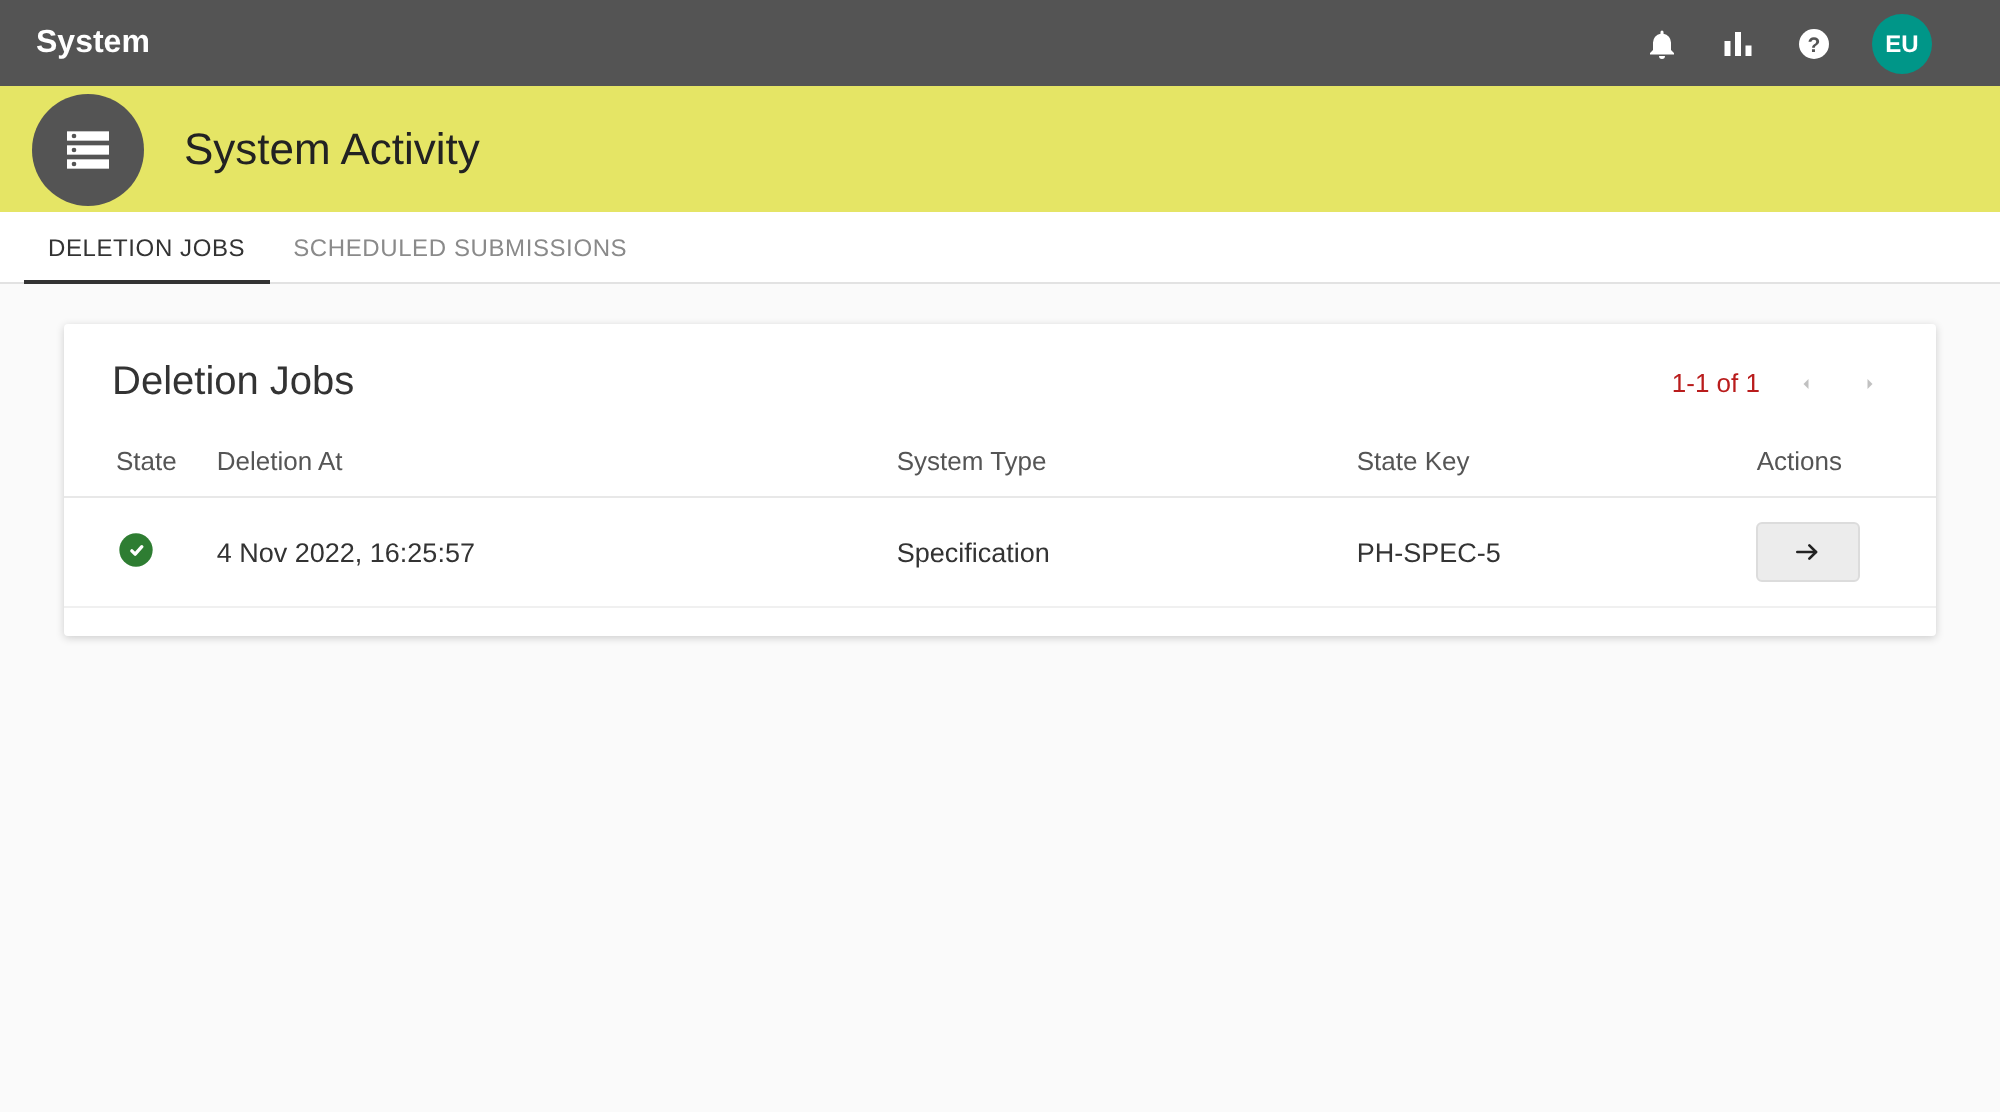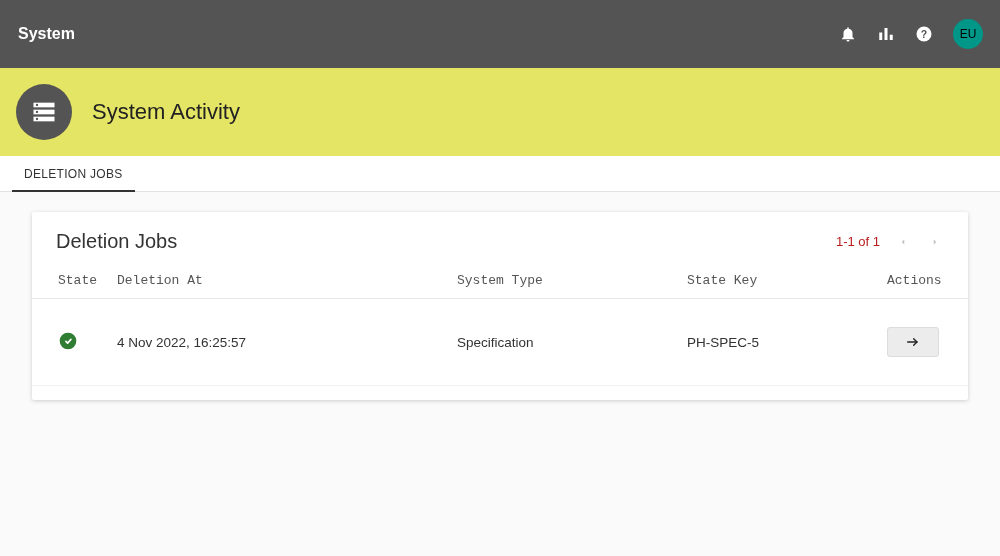--- a/index.html
+++ b/index.html
@@ -8,52 +8,52 @@
     height: 556px;
     font-family: Arial, Helvetica, sans-serif;
     background: #fafafa;
     overflow: hidden;
     color: #333;
   }
 
   
   .topbar {
     background: #545454;
-    height: 68px;
+    height: 43px;
     display: flex;
     align-items: center;
     justify-content: space-between;
-    padding: 0 17px 0 18px;
+    padding: 0 34px 0 18px;
     color: #fff;
   }
   .brand {
     font-weight: 700;
     font-size: 16px;
   }
   .top-icons {
     display: flex;
     align-items: center;
     gap: 20px;
   }
   .top-icon { width: 18px; height: 18px; display:flex; align-items:center; justify-content:center; cursor:pointer; }
   .avatar {
     width: 30px; height: 30px;
     border-radius: 50%;
     background: #009688;
-    color: #000000;
+    color: #ffffff;
     font-size: 12px;
-    font-weight: 400;
+    font-weight: 700;
     display:flex; align-items:center; justify-content:center;
     cursor:pointer;
   }
 
   
   .headerband {
     background: #e5e565;
-    height: 88px;
+    height: 63px;
     display:flex;
     align-items:center;
     gap: 20px;
     padding-left: 16px;
   }
   .header-icon-circle {
     width: 56px; height: 56px;
     border-radius: 50%;
     background: #545454;
     display:flex; align-items:center; justify-content:center;
@@ -105,26 +105,25 @@
     width: 100%;
     border-collapse: collapse;
   }
   thead th {
     text-align:left;
     font-size: 13px;
     font-weight: 400;
     color:#555;
     padding: 12px 10px 10px 10px;
     border-bottom: 1px solid #e8e8e8;
-    font-family: Liberation Mono, monospace;
   }
   tbody td {
     font-size: 13.5px;
     color:#333;
-    padding: 28px 10px;
+    padding: 12px 10px;
     border-bottom: 1px solid #f0f0f0;
     vertical-align: middle;
   }
   thead th:first-child, tbody td:first-child { padding-left: 26px; }
   thead th:last-child, tbody td:last-child { padding-right: 26px; text-align:left; }
 
   .state-icon {
     width: 20px; height:20px; display:inline-flex; align-items:center; justify-content:center;
   }
 
@@ -174,20 +173,21 @@
         <circle cx="6" cy="12" r="1" fill="#545454"></circle>
       <rect x="3" y="16" width="18" height="4" rx="0"></rect>
         <circle cx="6" cy="18" r="1" fill="#545454"></circle>
     </svg>
   </div>
   <div class="page-title">System Activity</div>
 </div>
 
 <div class="tabstrip">
   <div class="tab active">DELETION JOBS</div>
+  <div class="tab">SCHEDULED SUBMISSIONS</div>
 </div>
 
 <div class="card">
   <div class="card-header">
     <div class="card-title">Deletion Jobs</div>
     <div class="paginator">
       <span>1-1 of 1</span>
       <span class="pager-btn">
         <svg width="10" height="12" viewBox="0 0 24 24" fill="#666">
             <path d="M15 6l-6 6 6 6z"></path>

